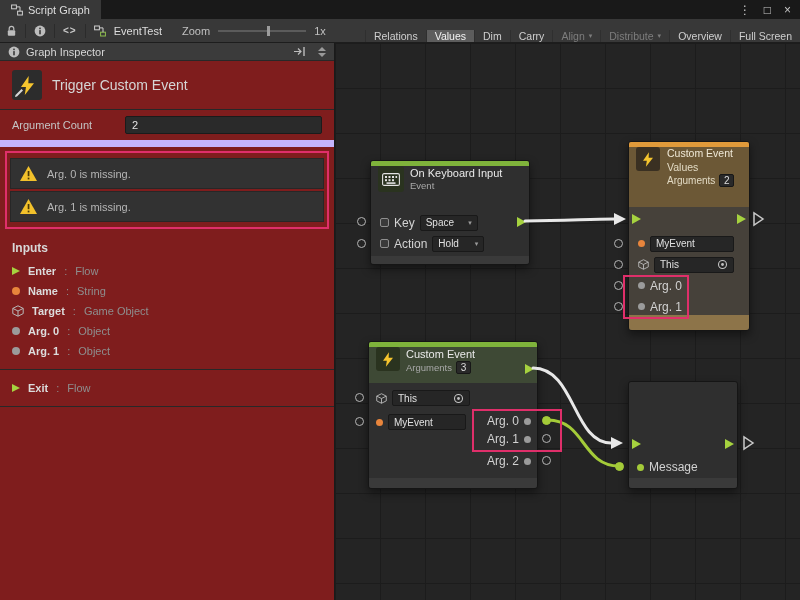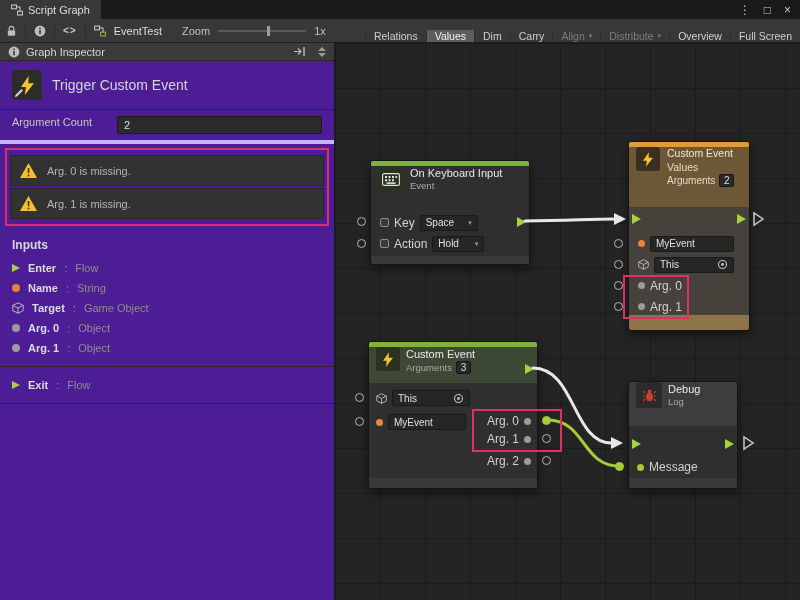--- a/index.html
+++ b/index.html
@@ -20,30 +20,30 @@
   .zoomtrack{width:88px;height:2px;background:#5b5b5b;position:relative}
   .zoomhandle{position:absolute;left:55%;top:-4px;width:3px;height:10px;background:#9c9c9c}
   .tbr{margin-left:auto;display:flex;align-items:flex-end;height:100%}
   .tbtn{display:flex;align-items:center;gap:4px;padding:0 8px;font-size:10.5px;color:#cfcfcf;border-left:1px solid #2f2f2f}
   .tbtn.active{background:#5d5d5d;color:#f2f2f2}
   .tbtn.disabled{color:#7d7d7d}
   .caret{font-size:7px;color:#9a9a9a}
   .tbtn.disabled .caret{color:#7d7d7d}
 
   
-  .inspector{position:absolute;top:43px;left:0;width:335px;bottom:0;background:#4c1d95;border-right:1px solid #1a1a1a}
+  .inspector{position:absolute;top:43px;left:0;width:335px;bottom:0;background:#7f1d1d;border-right:1px solid #1a1a1a}
   .iheader{height:18px;background:#3b3b3b;border-bottom:1px solid #282828;display:flex;align-items:center;gap:6px;padding:0 8px;color:#d6d6d6}
   .spin{display:flex;flex-direction:column;gap:2px;margin-left:6px}
   .tri-u{width:0;height:0;border-left:4px solid transparent;border-right:4px solid transparent;border-bottom:4px solid #9a9a9a}
   .tri-d{width:0;height:0;border-left:4px solid transparent;border-right:4px solid transparent;border-top:4px solid #9a9a9a}
   .ititle{display:flex;align-items:center;gap:10px;padding:9px 12px;border-bottom:1px solid #282828}
   .bigicon{position:relative;width:30px;height:30px;border-radius:3px;background:#2c2c2c;display:flex;align-items:center;justify-content:center;flex:none}
   .bigicon .pencil{position:absolute;left:2px;bottom:2px}
   .ititle-text{font-size:14px;color:#d6d6d6}
-  .iarg{display:flex;gap:0;padding:6px 12px;border-bottom:4px solid #c4b5fd}
+  .iarg{display:flex;align-items:center;gap:8px;padding:6px 12px;border-bottom:7px solid #c4b5fd}
   .iarg-label{color:#c4c4c4;flex:0 0 105px}
   .ifield{flex:1;height:18px;background:#2a2a2a;border:1px solid #1b1b1b;border-radius:2px;display:flex;align-items:center;padding:0 6px;color:#e2e2e2}
   .iwarnwrap{margin:4px 5px;border:2px solid #df2f6a;padding:3px}
   .warning{display:flex;align-items:center;gap:9px;background:#323232;border:1px solid #272727;padding:6px 8px;margin:2px 0;color:#b5b5b5}
   .isec{padding:8px 12px;border-bottom:1px solid #282828}
   .isec h3{font-size:12px;color:#d8d8d8;margin-bottom:6px;font-weight:bold}
   .iport{display:flex;align-items:center;gap:8px;height:20px}
   .pname{color:#dcdcdc;font-weight:bold}
   .pcolon{color:#8e8e8e}
   .ptype{color:#8e8e8e}
@@ -417,40 +417,20 @@
       </div>
       <span class="oport" style="left:-14px;top:51px"></span>
       <span class="oport" style="left:-14px;top:75px"></span>
       <span class="oport green" style="right:-14px;top:74px"></span>
       <span class="oport" style="right:-14px;top:92px"></span>
       <span class="oport" style="right:-14px;top:114px"></span>
       <div class="nfoot" style="height:10px"></div>
     </div>
 
     <div class="node" style="left:293px;top:338px;width:110px;height:108px">
-      <div class="nhead" style="height:44px;background:#3d3d3d;border-radius:3px 3px 0 0">
-        <div class="nicon" style="background:#2b2b2b">
-          <svg width="15" height="15" viewBox="0 0 15 15">
-              <g stroke="#c8422e" stroke-width="1.1">
-                <line x1="3.2" y1="5" x2="1.2" y2="3.2"></line>
-                <line x1="3" y1="8" x2="1" y2="8"></line>
-                <line x1="3.2" y1="11" x2="1.2" y2="12.8"></line>
-                <line x1="11.8" y1="5" x2="13.8" y2="3.2"></line>
-                <line x1="12" y1="8" x2="14" y2="8"></line>
-                <line x1="11.8" y1="11" x2="13.8" y2="12.8"></line>
-              </g>
-              <circle cx="7.5" cy="3.4" r="1.9" fill="#c8422e"></circle>
-              <ellipse cx="7.5" cy="9" rx="3.5" ry="4.3" fill="#c8422e"></ellipse>
-            </svg>
-        </div>
-        <div>
-          <div class="ntitle">Debug</div>
-          <div class="nsub">Log</div>
-        </div>
-      </div>
       <span class="farrow" style="position:absolute;left:3px;top:57px"></span>
       <span class="farrow" style="position:absolute;right:3px;top:57px"></span>
       <div class="absrow" style="left:8px;top:77px;height:16px">
         <span class="dot green s7"></span>
         <span class="rlabel">Message</span>
       </div>
       <span class="oport green" style="left:-14px;top:80px"></span>
       <div class="nfoot" style="height:10px"></div>
     </div>
 

